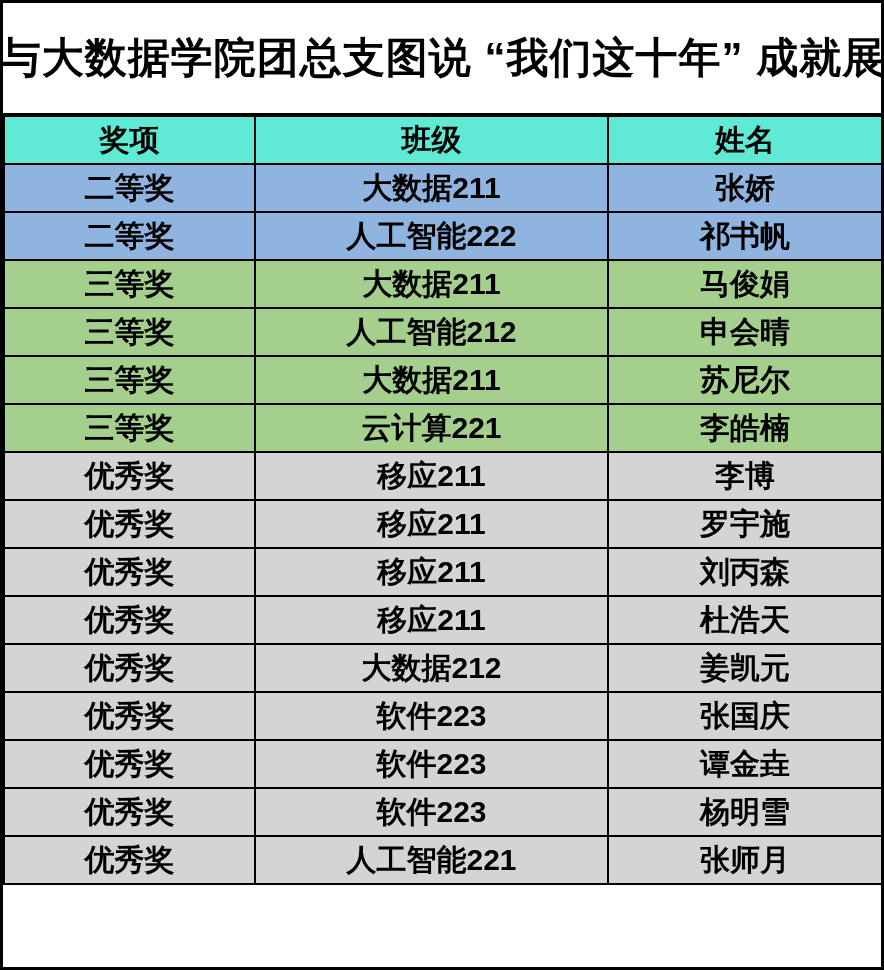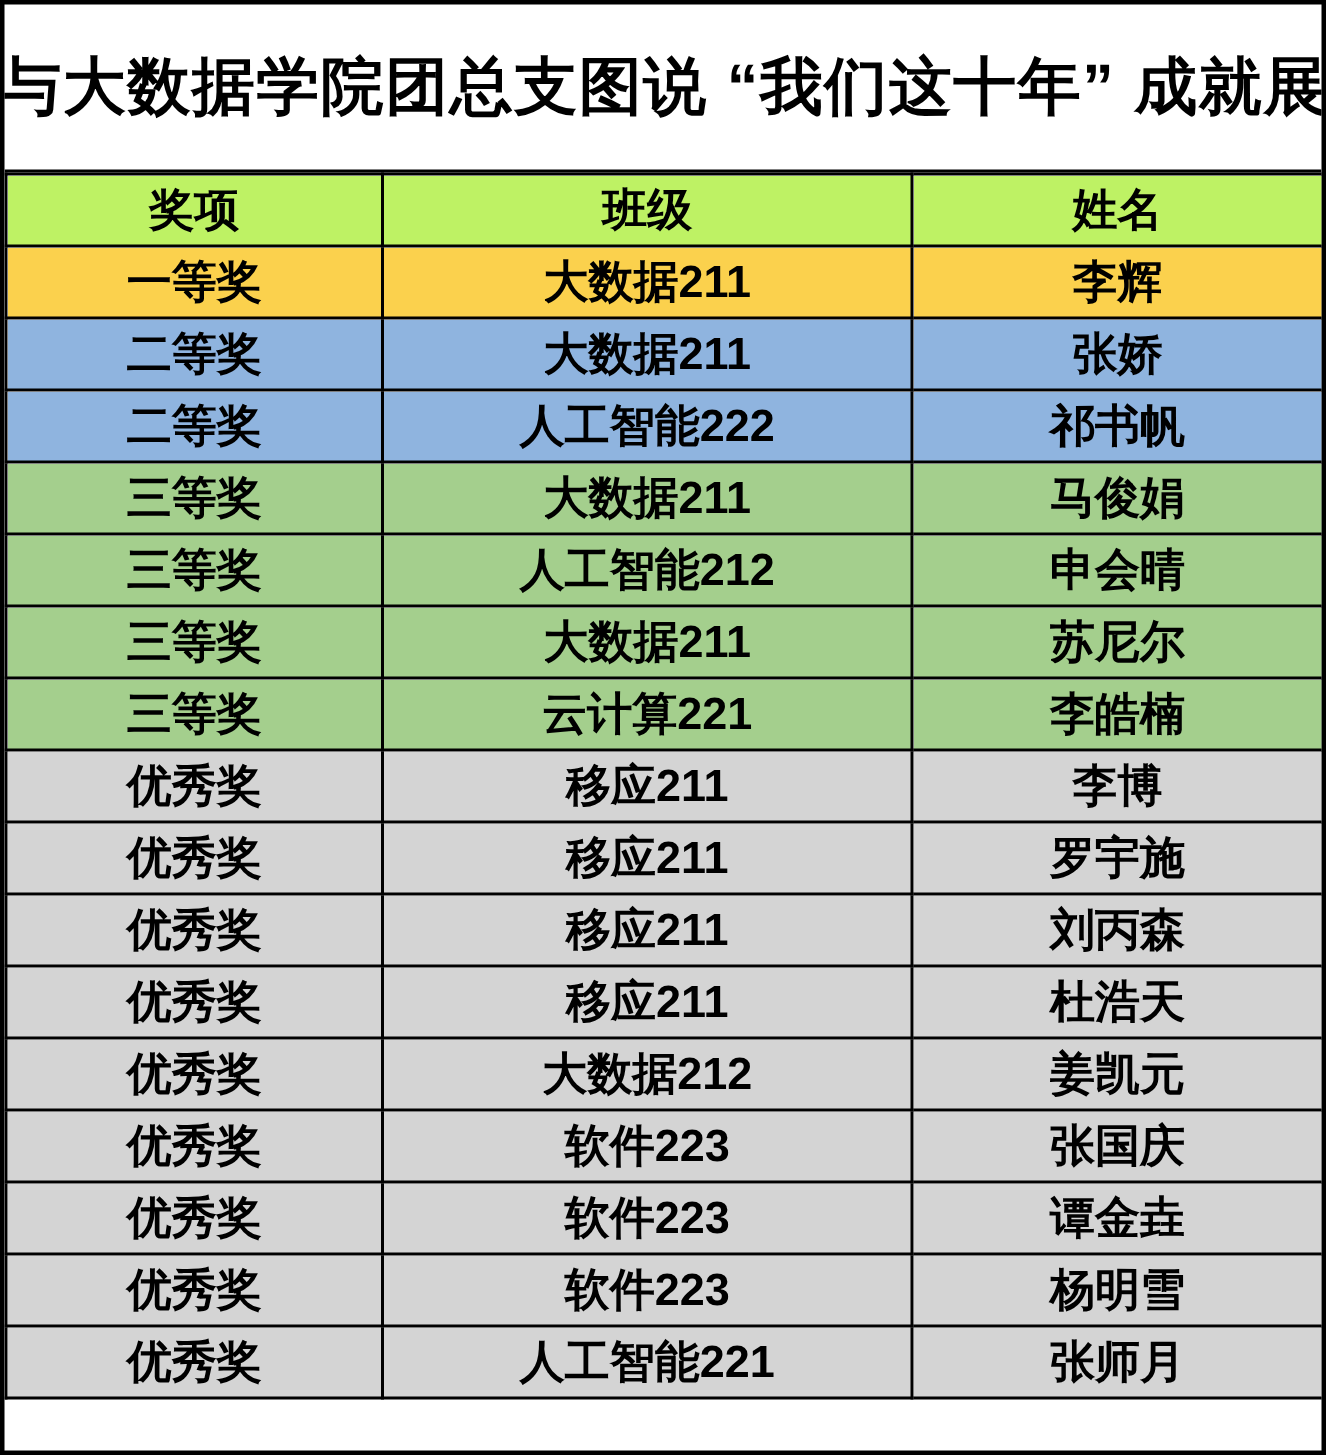--- a/index.html
+++ b/index.html
@@ -45,21 +45,21 @@
     text-align: center;
     vertical-align: middle;
     font-size: 30px;
     font-weight: 700;
     color: #000000;
     padding: 0;
     overflow: hidden;
     white-space: nowrap;
   }
   table.awards thead th {
-    background: #bef264;
+    background: #5eead4;
   }
 </style>
 </head>
 <body>
 
 <div class="sheet">
   <div class="title">软件与大数据学院团总支图说 “我们这十年” 成就展大赛</div>
 
   <table class="awards">
     <colgroup>
@@ -68,25 +68,20 @@
       <col class="c-name">
     </colgroup>
     <thead>
       <tr>
         <th>奖项</th>
         <th>班级</th>
         <th>姓名</th>
       </tr>
     </thead>
     <tbody id="rows">
-        <tr style="background-color: rgb(251, 209, 77);">
-          <td>一等奖</td>
-          <td>大数据211</td>
-          <td>李辉</td>
-        </tr>
         <tr style="background-color: rgb(143, 180, 223);">
           <td>二等奖</td>
           <td>大数据211</td>
           <td>张娇</td>
         </tr>
         <tr style="background-color: rgb(143, 180, 223);">
           <td>二等奖</td>
           <td>人工智能222</td>
           <td>祁书帆</td>
         </tr>

